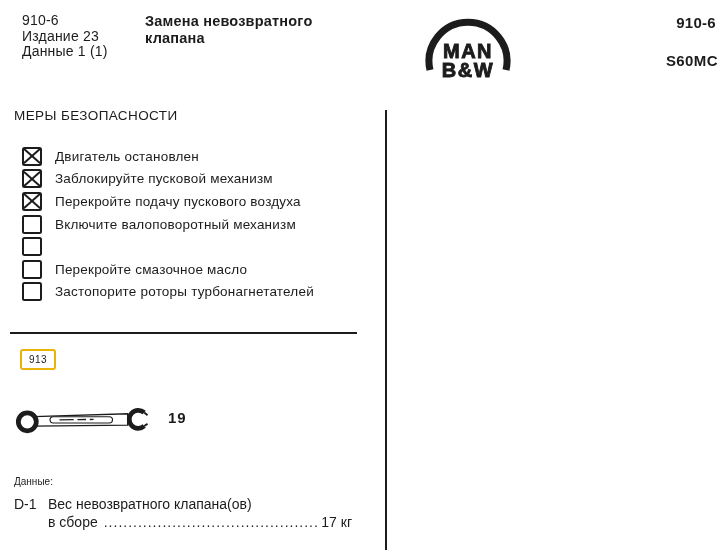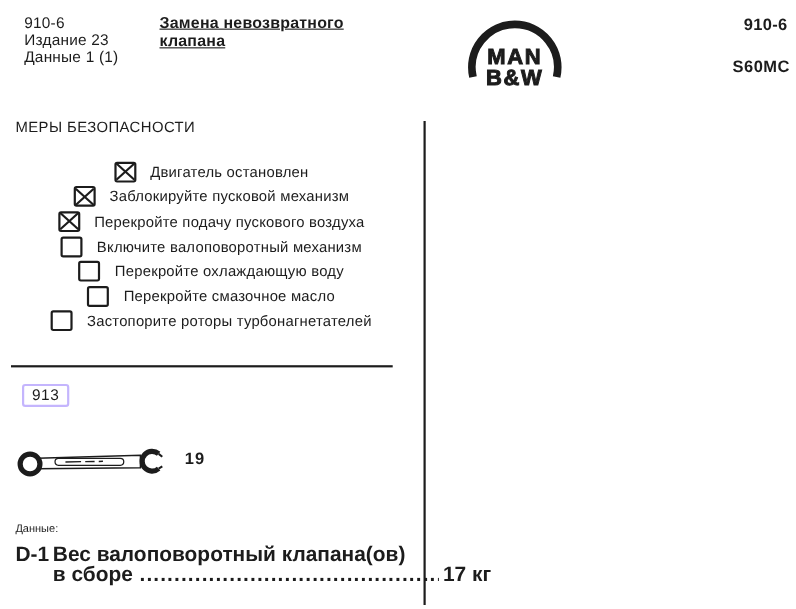--- a/index.html
+++ b/index.html
@@ -19,21 +19,20 @@
   .doc-info {
     position: absolute; left: 22px; top: 13px;
     font-size: 14px; line-height: 15.5px;
     letter-spacing: 0.2px;
   }
   .doc-title {
     position: absolute; left: 145px; top: 13px;
     width: 220px;
     font-size: 14.5px; font-weight: bold; line-height: 17px;
     letter-spacing: 0.2px;
-    text-decoration: underline;
   }
   .logo-wrap { position: absolute; left: 420px; top: 12px; width: 96px; height: 80px; }
   .page-number {
     position: absolute; top: 14px; right: 8px;
     font-size: 15px; font-weight: bold; letter-spacing: 0.3px;
   }
   .engine-model {
     position: absolute; top: 52px; right: 6px;
     font-size: 15px; font-weight: bold; letter-spacing: 0.4px;
   }
@@ -43,21 +42,21 @@
     position: absolute; left: 385px; top: 110px;
     width: 2px; height: 440px; background: #1c1c1c;
   }
 
   
   .safety-heading {
     position: absolute; left: 14px; top: 108px;
     font-size: 13.5px; letter-spacing: 0.4px; text-align: center;
   }
   .checklist { position: absolute; left: 22px; top: 145px; width: 340px; }
-  .check-row { display: flex; align-items: center; height: 22.6px; justify-content: center; }
+  .check-row { display: flex; align-items: center; height: 22.6px; }
   .cb {
     position: relative;
     width: 20px; height: 19px; flex: 0 0 20px;
     border: 2px solid #1c1c1c; border-radius: 2.5px;
     margin-right: 13px;
     background: #fff;
   }
   .cb.checked::before, .cb.checked::after {
     content: ""; position: absolute;
     left: -3px; top: 6.5px;
@@ -69,36 +68,36 @@
   .cb-label { font-size: 13.5px; letter-spacing: 0.2px; white-space: nowrap; }
 
   .h-rule {
     position: absolute; left: 10px; top: 332px;
     width: 347px; height: 2px; background: #1c1c1c;
   }
 
   
   .plate-box {
     position: absolute; left: 20px; top: 349px;
-    border: 2px solid #c4b5fd; border-radius: 3px;
+    border: 2px solid #eab308; border-radius: 3px;
     padding: 0 7px; height: 21px;
-    font-size: 14px; line-height: 17px; letter-spacing: 0.5px;
+    font-size: 10px; line-height: 17px; letter-spacing: 0.5px;
   }
   .wrench-wrap { position: absolute; left: 15px; top: 402px; width: 142px; height: 34px; }
   .wrench-size {
     position: absolute; left: 168px; top: 409px;
     font-size: 15px; font-weight: bold; letter-spacing: 1px;
   }
 
   
   .data-heading { position: absolute; left: 14px; top: 476px; font-size: 10px; }
   .data-entry {
     position: absolute; left: 14px; top: 496px;
     display: flex; width: 332px;
-    font-size: 19px; line-height: 17.5px; font-weight: bold;
+    font-size: 14px; line-height: 17.5px;
   }
   .entry-id { flex: 0 0 34px; }
   .entry-body { flex: 1; }
   .entry-line2 { display: flex; align-items: baseline; }
   .leader-dots {
     flex: 1; overflow: hidden; white-space: nowrap;
     margin: 0 4px 0 6px; letter-spacing: 1px;
   }
   .entry-value { white-space: nowrap; }
 
@@ -151,21 +150,20 @@
       <span class="cb-label">Перекройте подачу пускового воздуха</span>
     </div>
 
     <div class="check-row">
       <span class="cb"></span>
       <span class="cb-label">Включите валоповоротный механизм</span>
     </div>
 
     <div class="check-row">
       <span class="cb"></span>
-      <span class="cb-label">Перекройте охлаждающую воду</span>
     </div>
 
 
     <div class="check-row">
       <span class="cb"></span>
       <span class="cb-label">Перекройте смазочное масло</span>
     </div>
 
     <div class="check-row">
       <span class="cb"></span>
@@ -193,21 +191,21 @@
       <path d="M136.5,10.2 l3.5,2.8 M136.5,24.4 l3.5,-2.2" stroke="#1c1c1c" stroke-width="2" fill="none"></path>
     </svg>
   </div>
   <div class="wrench-size">19</div>
 
   <div class="data-heading">Данные:</div>
 
   <div class="data-entry">
     <span class="entry-id">D-1</span>
     <span class="entry-body">
-      <span style="display:block">Вес валоповоротный клапана(ов)</span>
+      <span style="display:block">Вес невозвратного клапана(ов)</span>
       <span class="entry-line2">
         <span>в сборе</span>
         <span class="leader-dots">..............................................</span>
         <span class="entry-value">17 кг</span>
       </span>
     </span>
   </div>
 
 </div>
 

